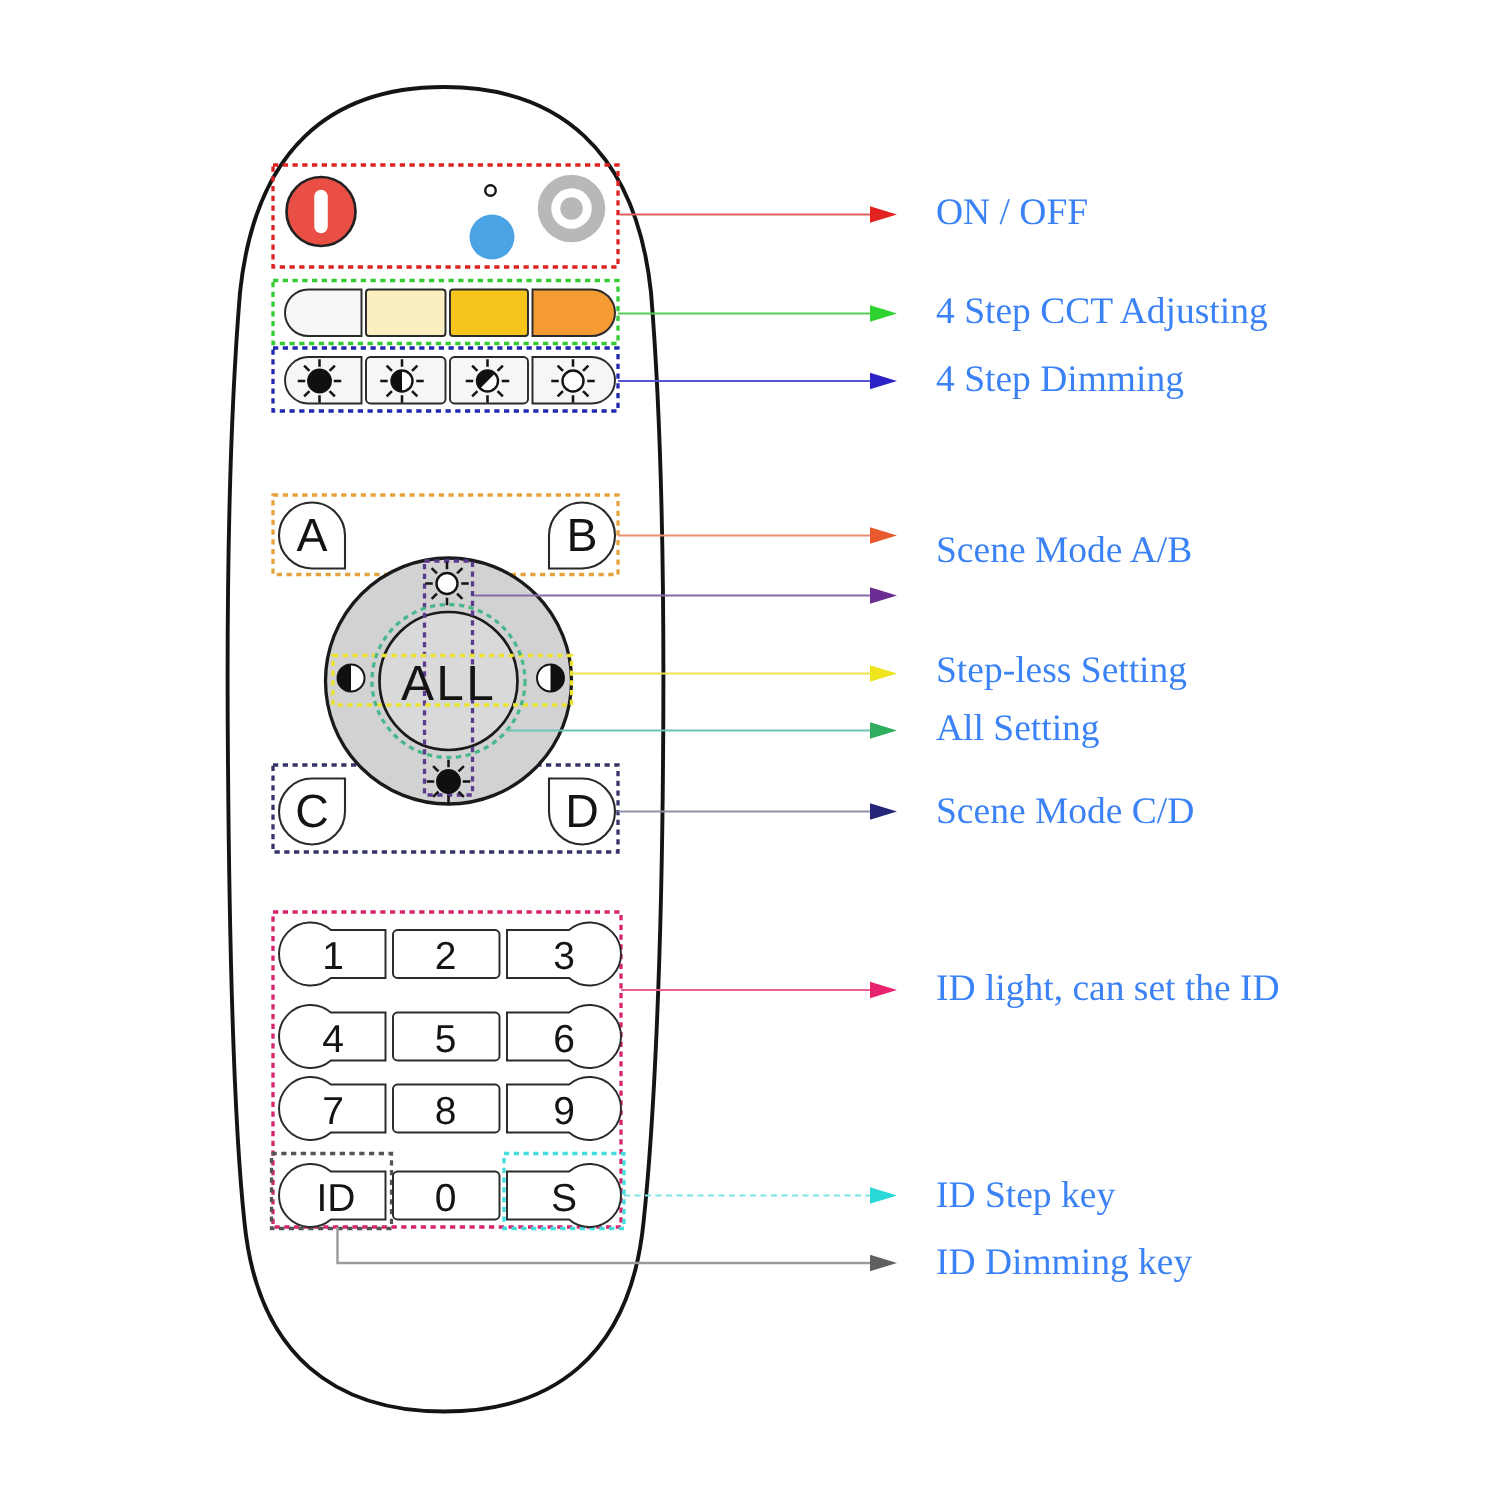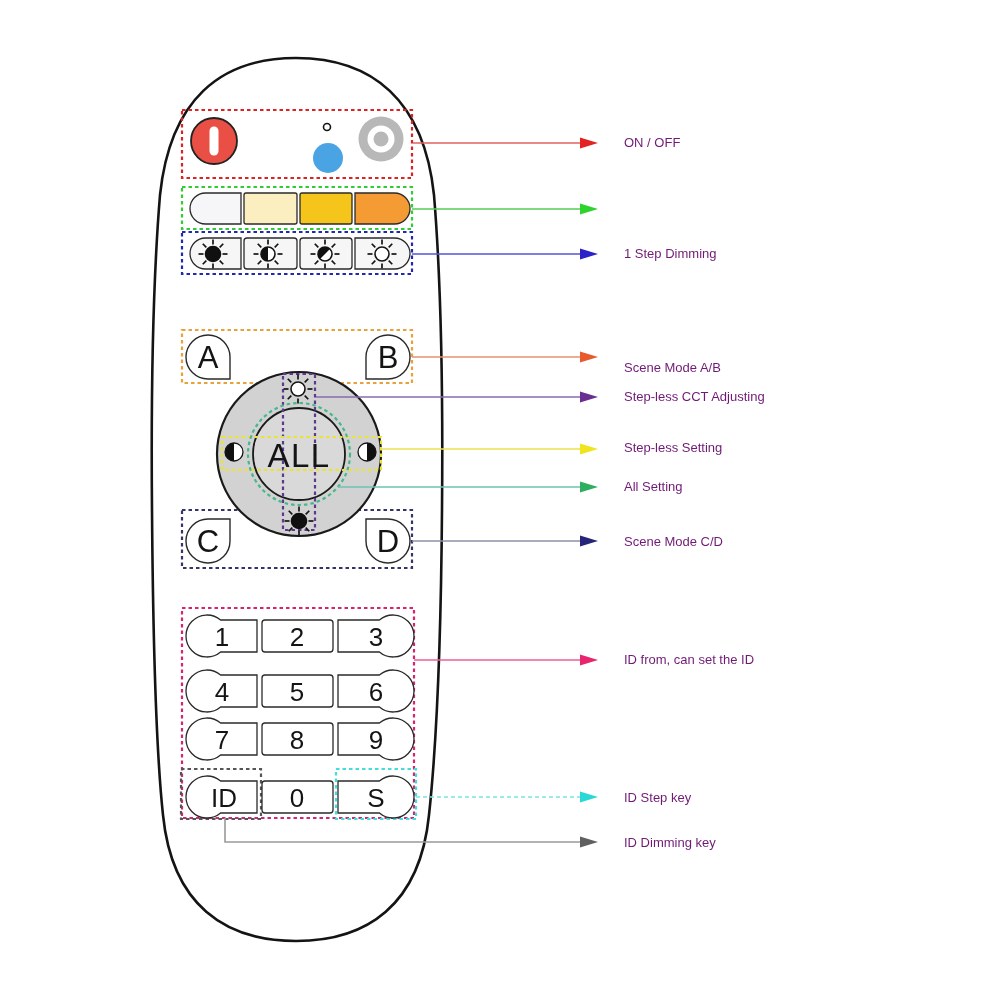--- a/index.html
+++ b/index.html
@@ -3,22 +3,22 @@
 <meta charset="utf-8">
 <style>
   html,body{margin:0;padding:0;background:#fff;}
   #canvas{position:relative;width:1000px;height:1000px;background:#ffffff;overflow:hidden;
           font-family:"Liberation Sans",sans-serif;}
   #scene{position:absolute;left:0;top:0;}
   svg text{font-family:"Liberation Sans",sans-serif;fill:#141414;}
   .key-label{font-size:26px;}
   .scene-label{font-size:31px;}
   .all-label{font-size:33px;letter-spacing:1.5px;}
-  .ann-label{position:absolute;left:624px;font-size:13px;color:#701a75;
-             white-space:nowrap;transform:translateY(-52%);}
+  .ann-label{position:absolute;left:624px;font-size:25px;color:#3b82f6;
+             white-space:nowrap;transform:translateY(-52%);font-family:Liberation Serif, serif;}
 </style>
 </head>
 <body>
 
 <div id="canvas">
 <svg id="scene" width="1000" height="1000" viewBox="0 0 1000 1000">
   <defs>
     <g id="rays" stroke="#141414" stroke-width="1.7">
       <line x1="9.5" y1="0" x2="14.5" y2="0"></line>
           <line x1="-9.5" y1="0" x2="-14.5" y2="0"></line>
@@ -161,22 +161,22 @@
   <polygon points="580,535.5 598,541 580,546.5" fill="#262678"></polygon>
   <line x1="414" y1="660" x2="581" y2="660" stroke-width="1.4" stroke="#ea5f94"></line>
   <polygon points="580,654.5 598,660 580,665.5" fill="#e8246e"></polygon>
   <line x1="416" y1="797" x2="581" y2="797" stroke-width="1.4" stroke-dasharray="4 3" stroke="#7ae4e4"></line>
   <polygon points="580,791.5 598,797 580,802.5" fill="#2ad8d8"></polygon>
   <polyline points="225,818 225,842 581,842" fill="none" stroke-width="1.6" stroke="#9a9a9a"></polyline>
   <polygon points="580,836.5 598,842 580,847.5" fill="#606060"></polygon>
 </svg>
 
 <div class="ann-label" style="top:143px">ON / OFF</div>
-<div class="ann-label" style="top:254px">1 Step Dimming</div>
+<div class="ann-label" style="top:209px">4 Step CCT Adjusting</div>
+<div class="ann-label" style="top:254px">4 Step Dimming</div>
 <div class="ann-label" style="top:368px">Scene Mode A/B</div>
-<div class="ann-label" style="top:397px">Step-less CCT Adjusting</div>
 <div class="ann-label" style="top:448px">Step-less Setting</div>
 <div class="ann-label" style="top:487px">All Setting</div>
 <div class="ann-label" style="top:542px">Scene Mode C/D</div>
-<div class="ann-label" style="top:660px">ID from, can set the ID</div>
+<div class="ann-label" style="top:660px">ID light, can set the ID</div>
 <div class="ann-label" style="top:798px">ID Step key</div>
 <div class="ann-label" style="top:843px">ID Dimming key</div>
 </div>
 
 </body></html>

